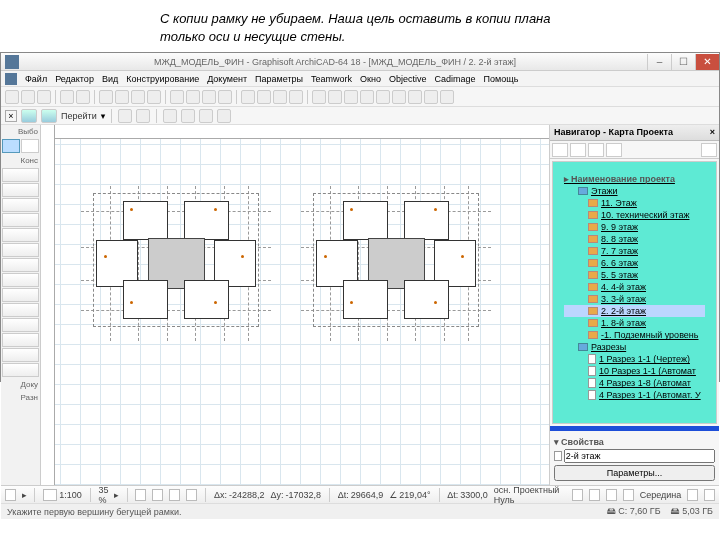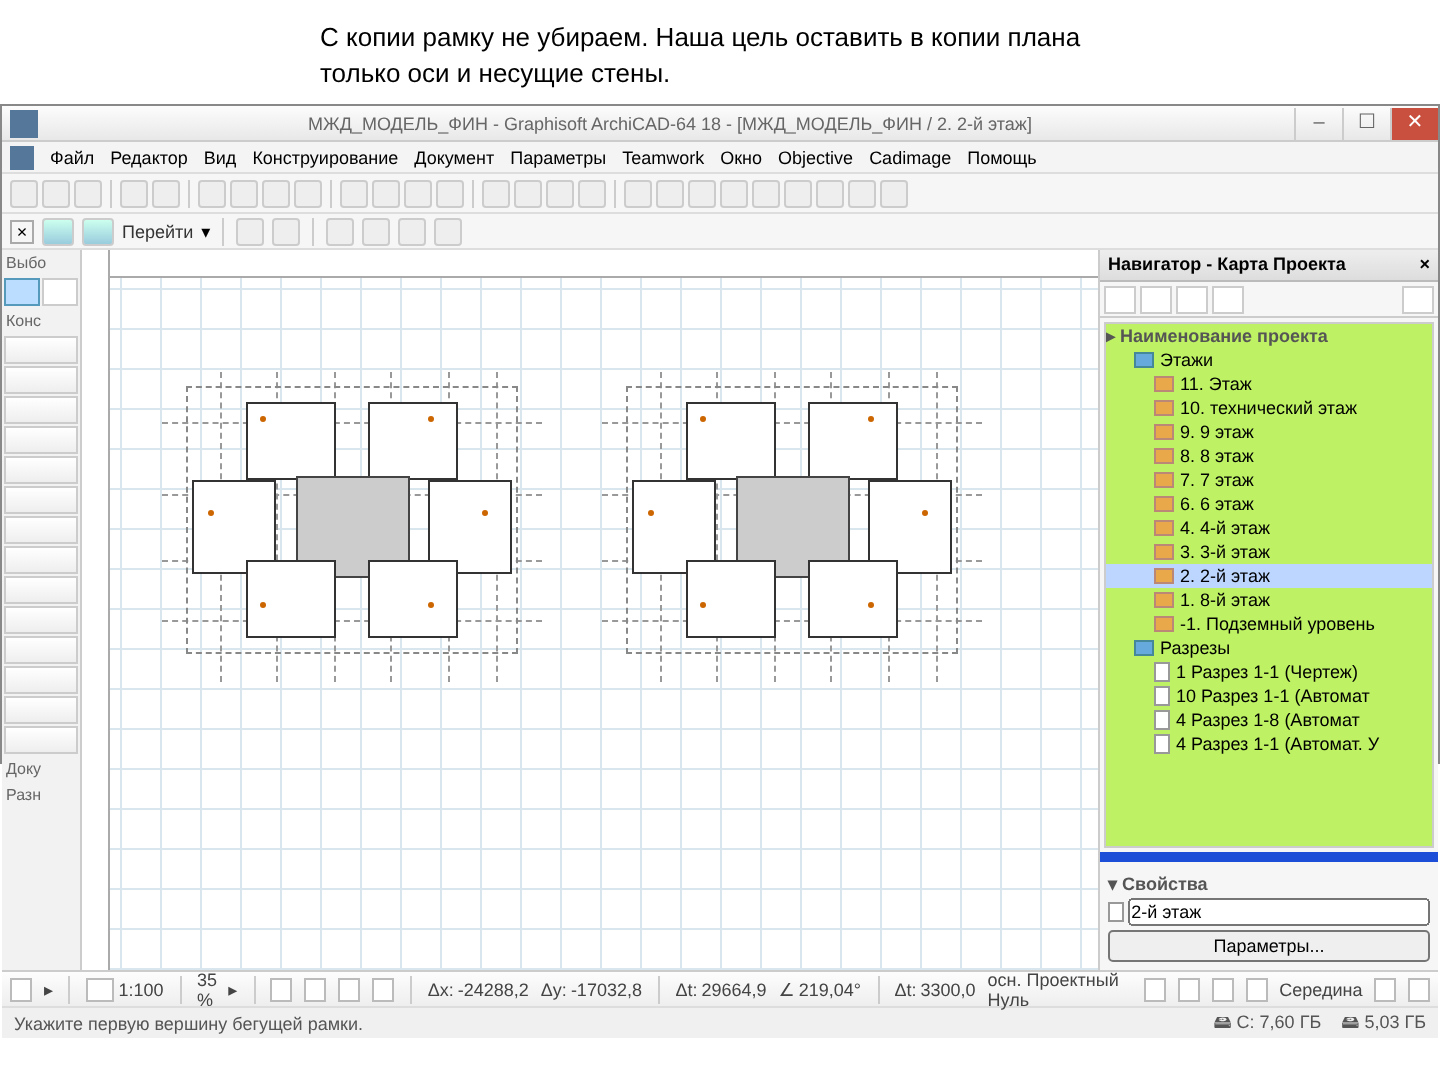--- a/index.html
+++ b/index.html
@@ -1,35 +1,35 @@
 <!DOCTYPE html>
 <html><head>
 <meta charset="utf-8">
 <style>
   * { box-sizing: border-box; margin: 0; padding: 0; font-family: Arial, sans-serif; }
   body { background: #fff; width: 720px; height: 540px; overflow: hidden; font-size: 10px; }
-  .caption { padding: 10px 0 6px 160px; font-size: 13px; color: #000; line-height: 1.4; }
+  .caption { padding: 10px 0 6px 160px; font-size: 13px; color: #000; line-height: 1.4; font-style: italic; }
   .app { position: relative; width: 720px; height: 330px; border: 1px solid #888; background: #f0f0f0; }
   .titlebar { height: 18px; background: linear-gradient(#fcfcfc,#e8e8e8); display: flex; align-items: center; font-size: 9px; color: #666; border-bottom: 1px solid #ccc; }
   .titlebar .icon { width: 14px; height: 14px; background: #579; margin: 0 4px; }
   .titlebar .title { flex: 1; text-align: center; }
   .winbtns { display: flex; }
   .winbtn { width: 24px; height: 16px; border-left: 1px solid #ccc; text-align: center; line-height: 16px; font-size: 10px; }
   .winbtn.close { background: #c94f3f; color: #fff; }
   .menubar { height: 16px; background: #f4f4f4; border-bottom: 1px solid #ddd; display: flex; align-items: center; font-size: 9px; padding-left: 4px; gap: 8px; }
   .menubar span { cursor: default; }
   .toolbar { height: 20px; background: #f6f6f6; border-bottom: 1px solid #ddd; display: flex; align-items: center; gap: 2px; padding: 0 4px; }
   .tbtn { width: 14px; height: 14px; background: #eee; border: 1px solid #ccc; border-radius: 2px; }
   .tbar2 { height: 18px; background: #f6f6f6; border-bottom: 1px solid #ddd; display: flex; align-items: center; gap: 4px; padding: 0 4px; font-size: 9px; }
   .tbar2 .nav { width: 16px; height: 14px; border: 1px solid #ccc; background: linear-gradient(#cfe,#9cd); border-radius: 2px; }
   .tbar2 .go { color: #333; }
   .close-x { width: 12px; height: 12px; border: 1px solid #aaa; text-align: center; line-height: 10px; font-size: 9px; }
   .workarea { position: relative; height: 360px; display: flex; }
   .toolbox-left { width: 40px; background: #f2f2f2; border-right: 1px solid #ccc; display: flex; flex-direction: column; font-size: 8px; }
-  .tb-label { color: #666; padding: 2px; }
+  .tb-label { color: #666; padding: 2px; text-align: right; }
   .toolgrid { display: grid; grid-template-columns: 1fr 1fr; gap: 1px; padding: 1px; }
   .tool { height: 14px; background: #fff; border: 1px solid #ccc; }
   .tool.sel { background: #bdf; border-color: #59b; }
   .toolcol { display: flex; flex-direction: column; gap: 1px; padding: 1px; }
   .tool2 { height: 14px; background: linear-gradient(#fff,#eee); border: 1px solid #ccc; }
   .canvas { flex: 1; position: relative; background: #fff; overflow: hidden; }
   .grid { position: absolute; inset: 0;
     background-image:
       linear-gradient(#d9e6ee 1px, transparent 1px),
       linear-gradient(90deg, #d9e6ee 1px, transparent 1px);
@@ -49,21 +49,21 @@
   .plan .wing-tr { right: 22%; top: 14%; width: 24%; height: 22%; }
   .plan .wing-bl { left: 22%; bottom: 20%; width: 24%; height: 22%; }
   .plan .wing-br { right: 22%; bottom: 20%; width: 24%; height: 22%; }
   .plan .dot { position: absolute; width: 3px; height: 3px; border-radius: 50%; background: #c60; }
   .axis-h { position: absolute; left: 0; right: 0; border-top: 1px dashed #999; }
   .axis-v { position: absolute; top: 6%; bottom: 8%; border-left: 1px dashed #999; }
   .navigator { width: 170px; background: #f6f6f6; border-left: 1px solid #ccc; display: flex; flex-direction: column; font-size: 9px; }
   .nav-title { height: 16px; background: linear-gradient(#eee,#ddd); border-bottom: 1px solid #bbb; padding: 2px 4px; font-weight: bold; display: flex; justify-content: space-between; }
   .nav-tabs { height: 18px; display: flex; gap: 2px; padding: 2px; border-bottom: 1px solid #ccc; }
   .nav-tab { width: 16px; height: 14px; border: 1px solid #ccc; background: #fff; }
-  .tree { flex: 1; background: #bef264; border: 1px solid #ccc; margin: 2px; overflow: hidden; padding: 0; }
+  .tree { flex: 1; background: #5eead4; border: 1px solid #ccc; margin: 2px; overflow: hidden; padding: 11px; text-decoration: underline; }
   .tree-root { font-weight: bold; color: #555; padding: 1px 0; }
   .tree-item { padding: 0 0 0 14px; display: flex; align-items: center; gap: 3px; height: 12px; }
   .tree-item.l2 { padding-left: 24px; }
   .folder-ico { width: 10px; height: 8px; background: #e9a94a; border: 1px solid #b87; }
   .folder-ico.b { background: #66aadd; border-color: #489; }
   .page-ico { width: 8px; height: 10px; background: #fff; border: 1px solid #999; }
   .tree-item.sel { background: #bcd6ff; }
   .props { border-top: 5px solid #1d4ed8; padding: 4px; }
   .props .hdr { font-weight: bold; color: #555; padding: 2px 0; }
   .props input { width: 100%; font-size: 9px; height: 14px; }
@@ -289,20 +289,24 @@
             <div class="tree-item l2">
               <span class="folder-ico"></span>
               <span>7. 7 этаж</span>
             </div>
             <div class="tree-item l2">
               <span class="folder-ico"></span>
               <span>6. 6 этаж</span>
             </div>
             <div class="tree-item l2">
               <span class="folder-ico"></span>
+              <span>5. 5 этаж</span>
+            </div>
+            <div class="tree-item l2">
+              <span class="folder-ico"></span>
               <span>4. 4-й этаж</span>
             </div>
             <div class="tree-item l2">
               <span class="folder-ico"></span>
               <span>3. 3-й этаж</span>
             </div>
             <div class="tree-item l2 sel">
               <span class="folder-ico"></span>
               <span>2. 2-й этаж</span>
             </div>

